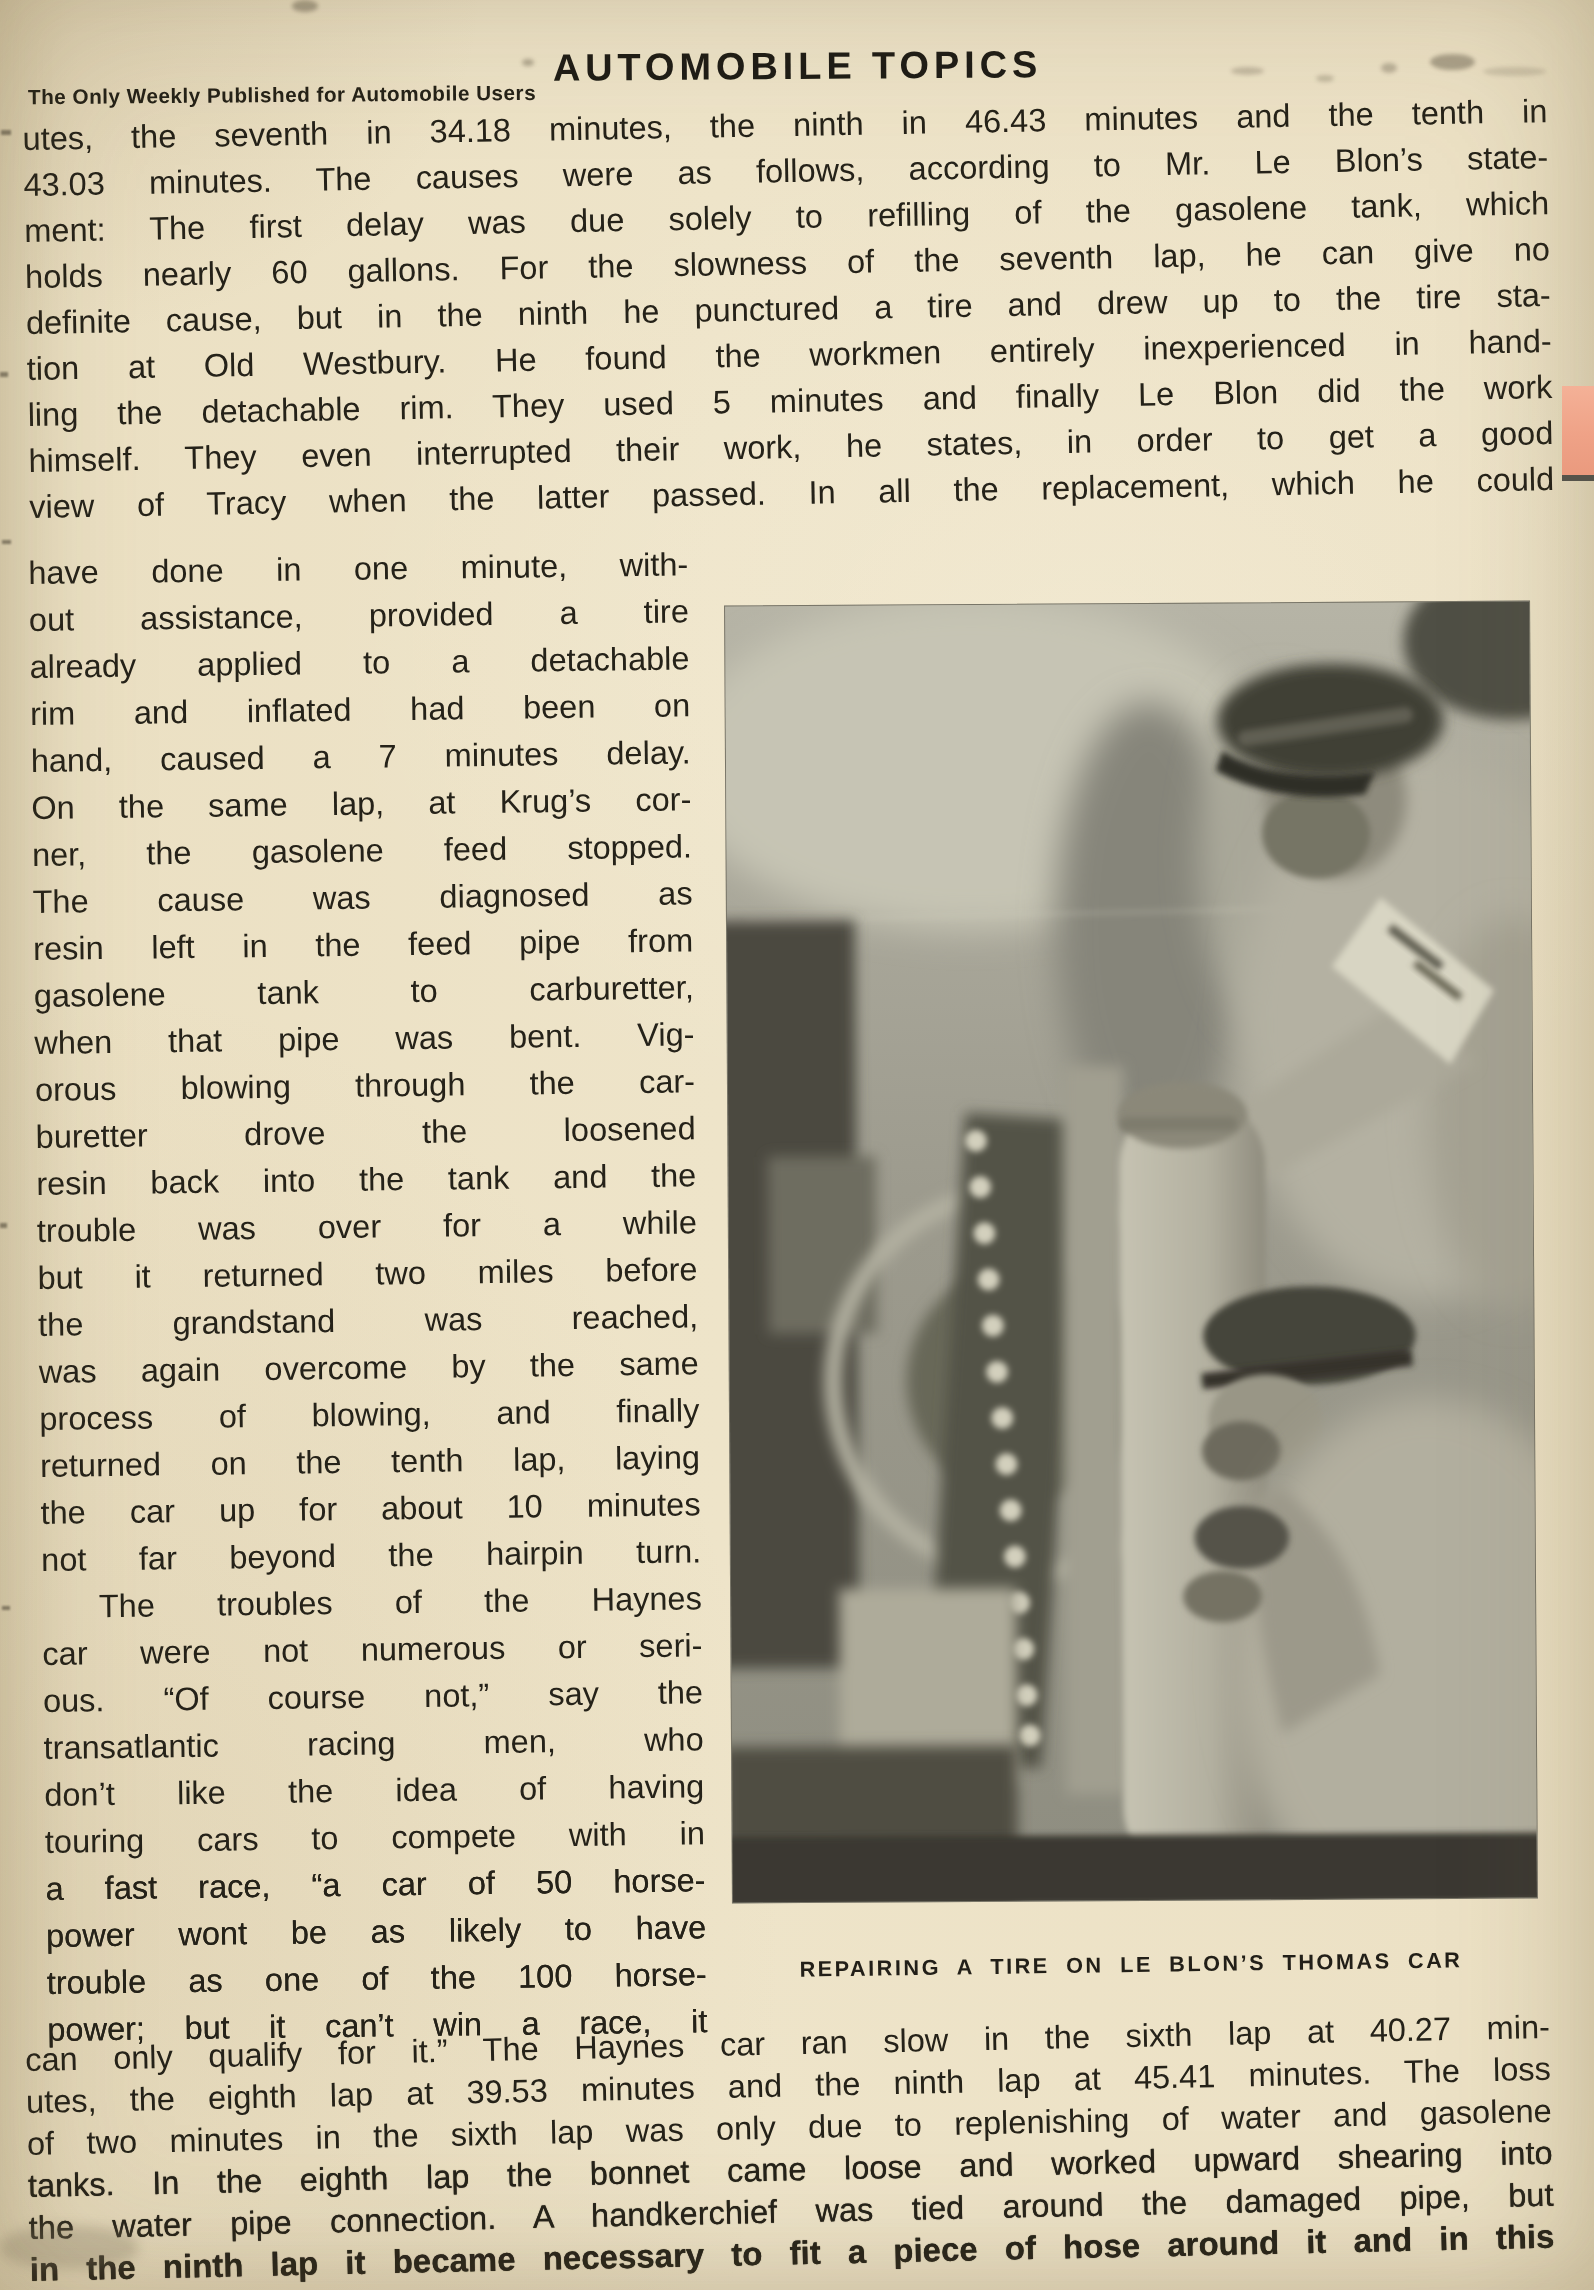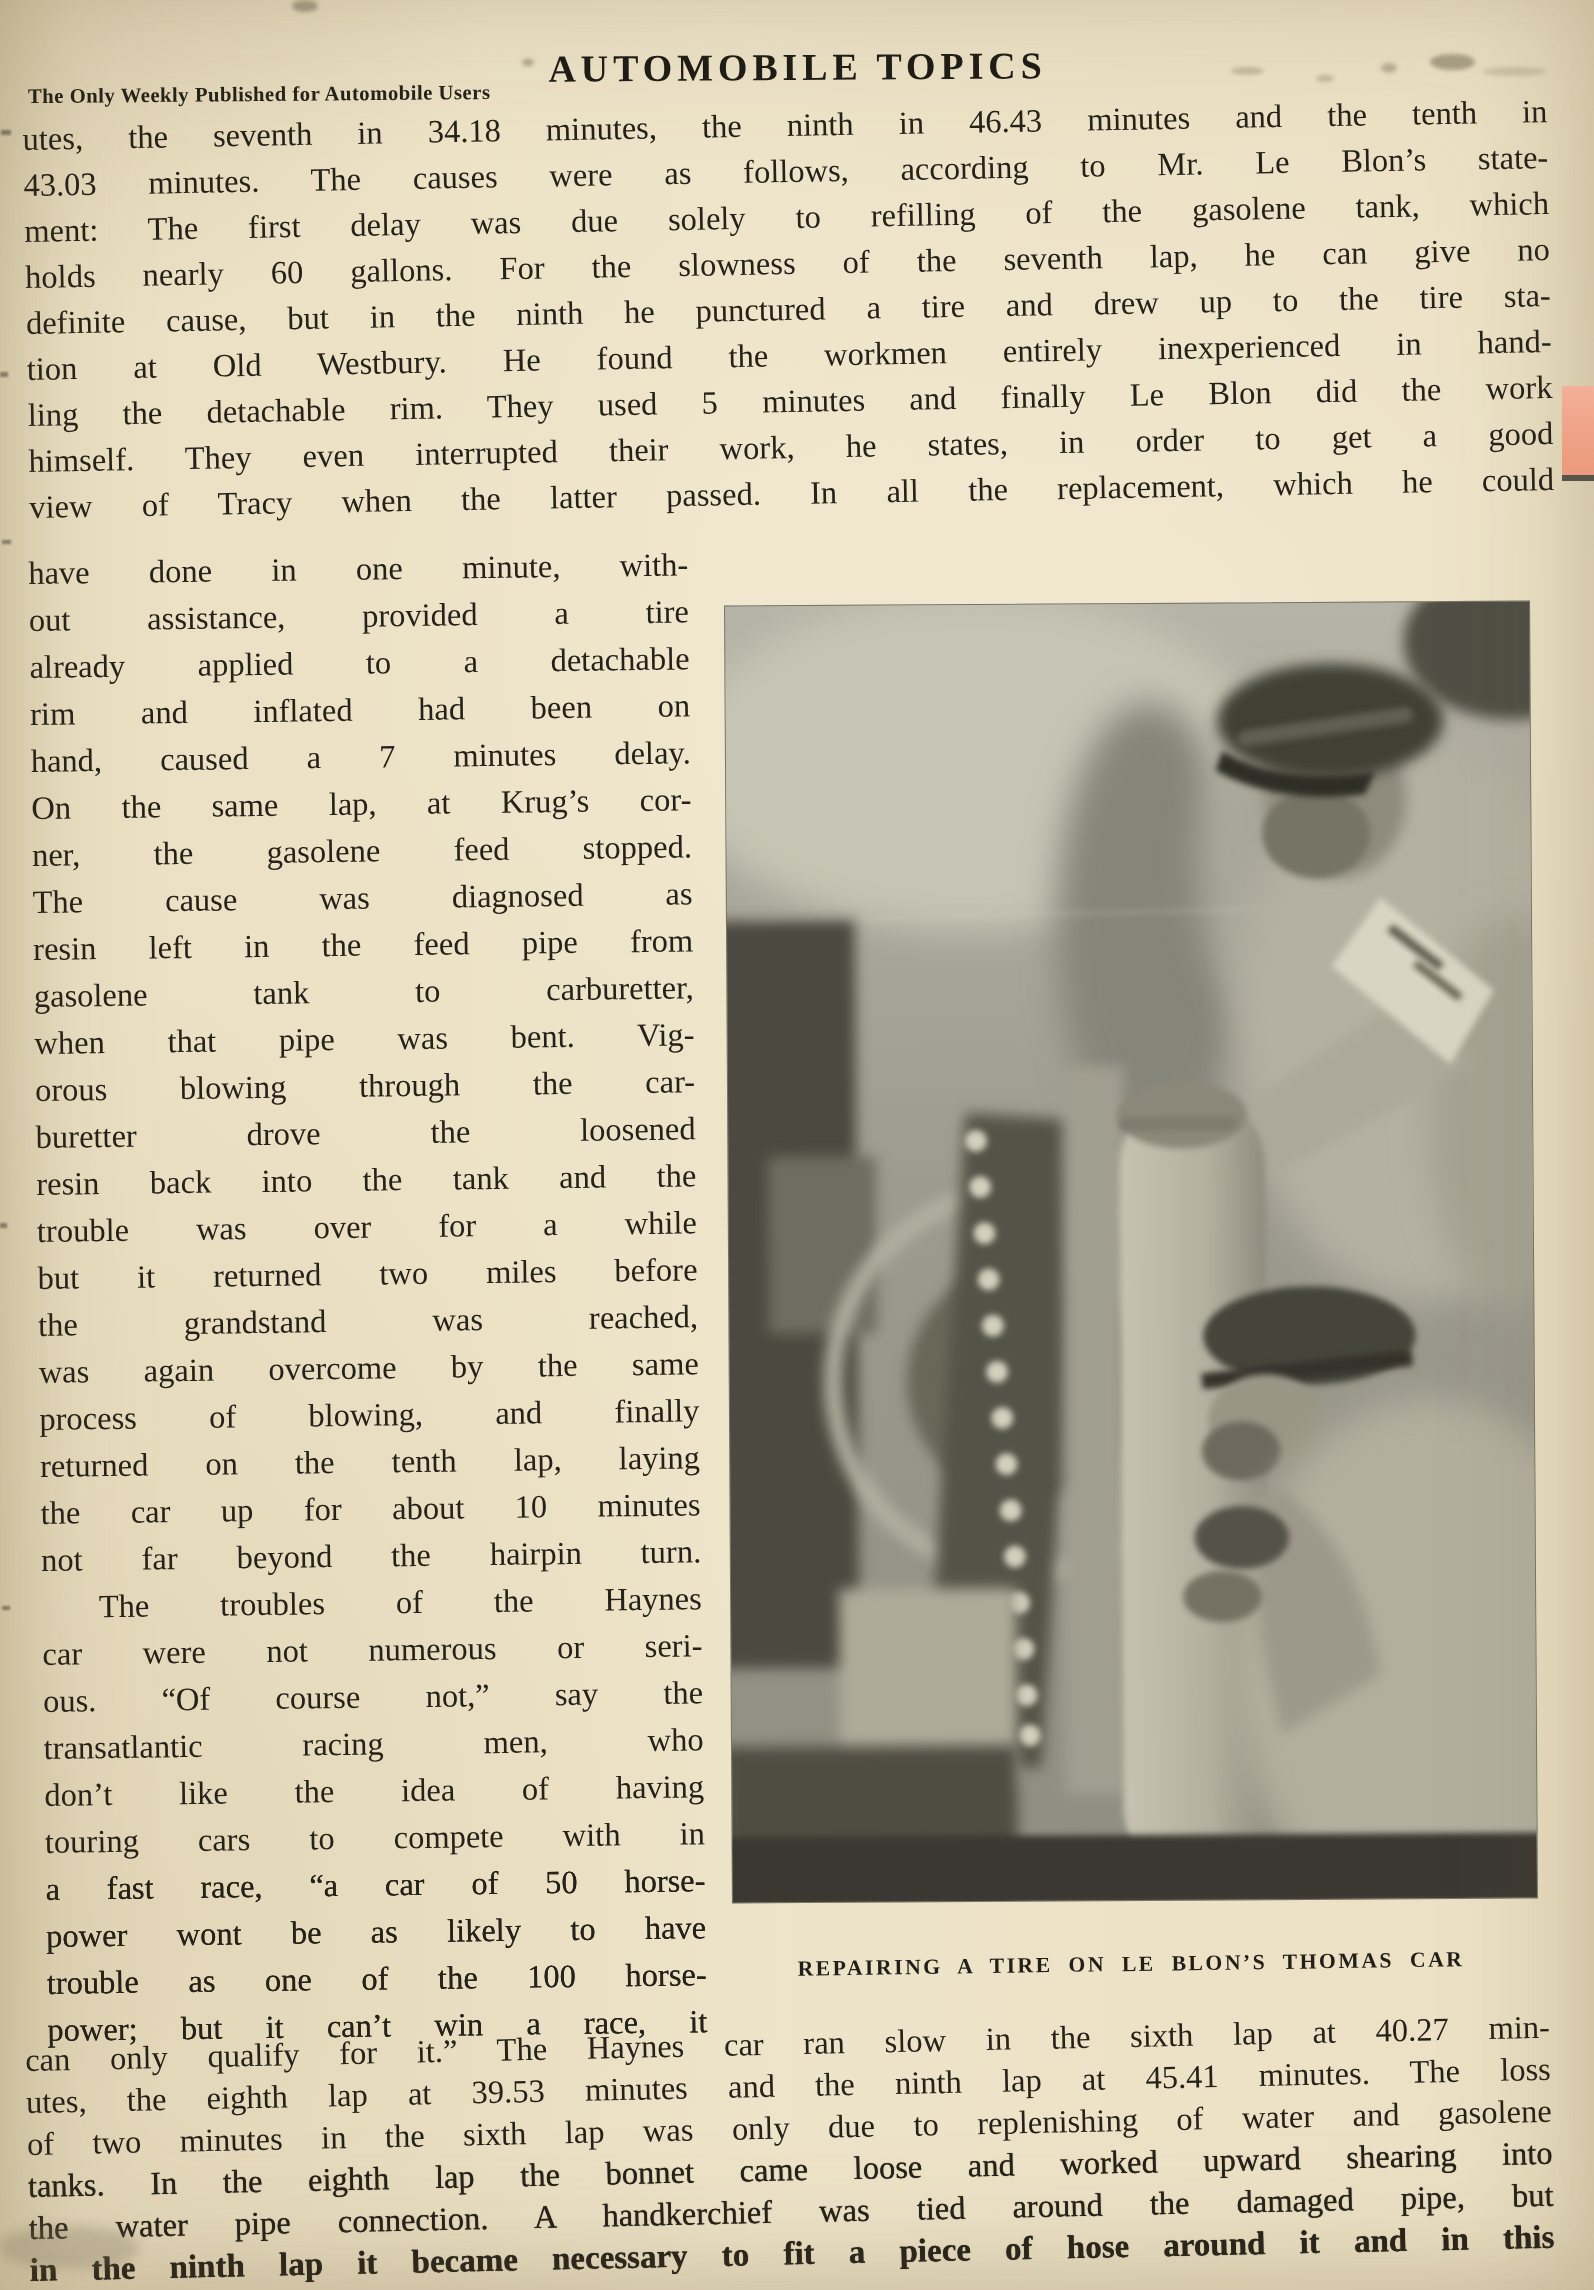--- a/index.html
+++ b/index.html
@@ -1,20 +1,20 @@
 <!DOCTYPE html>
 <html><head>
 <meta charset="utf-8">
 <style>
   html,body{margin:0;padding:0;background:#6e6a60;}
   .page{
     position:relative;
     width:1595px;height:2290px;
     overflow:hidden;
-    font-family:Liberation Serif, serif;
+    font-family:Liberation Sans, sans-serif;
     color:#252219;
     background:
       radial-gradient(1281px 887px at 68% 28%, rgba(255,251,238,.22), transparent 60%),
       radial-gradient(985px 1379px at 6% 85%, rgba(176,156,116,.16), transparent 70%),
       radial-gradient(690px 493px at 0% 0%, rgba(150,128,88,.18), transparent 70%),
       linear-gradient(90deg,#e4d9ba 0%,#ebe0c3 5%,#eee4c9 45%,#ece1c5 92%,#e6dbbd 100%);
   }
   .page::after{
     content:"";position:absolute;inset:0;z-index:6;pointer-events:none;
     box-shadow:inset 0 0 158px rgba(110,92,56,.22), inset 0 -19.7px 59px rgba(120,100,60,.12);

